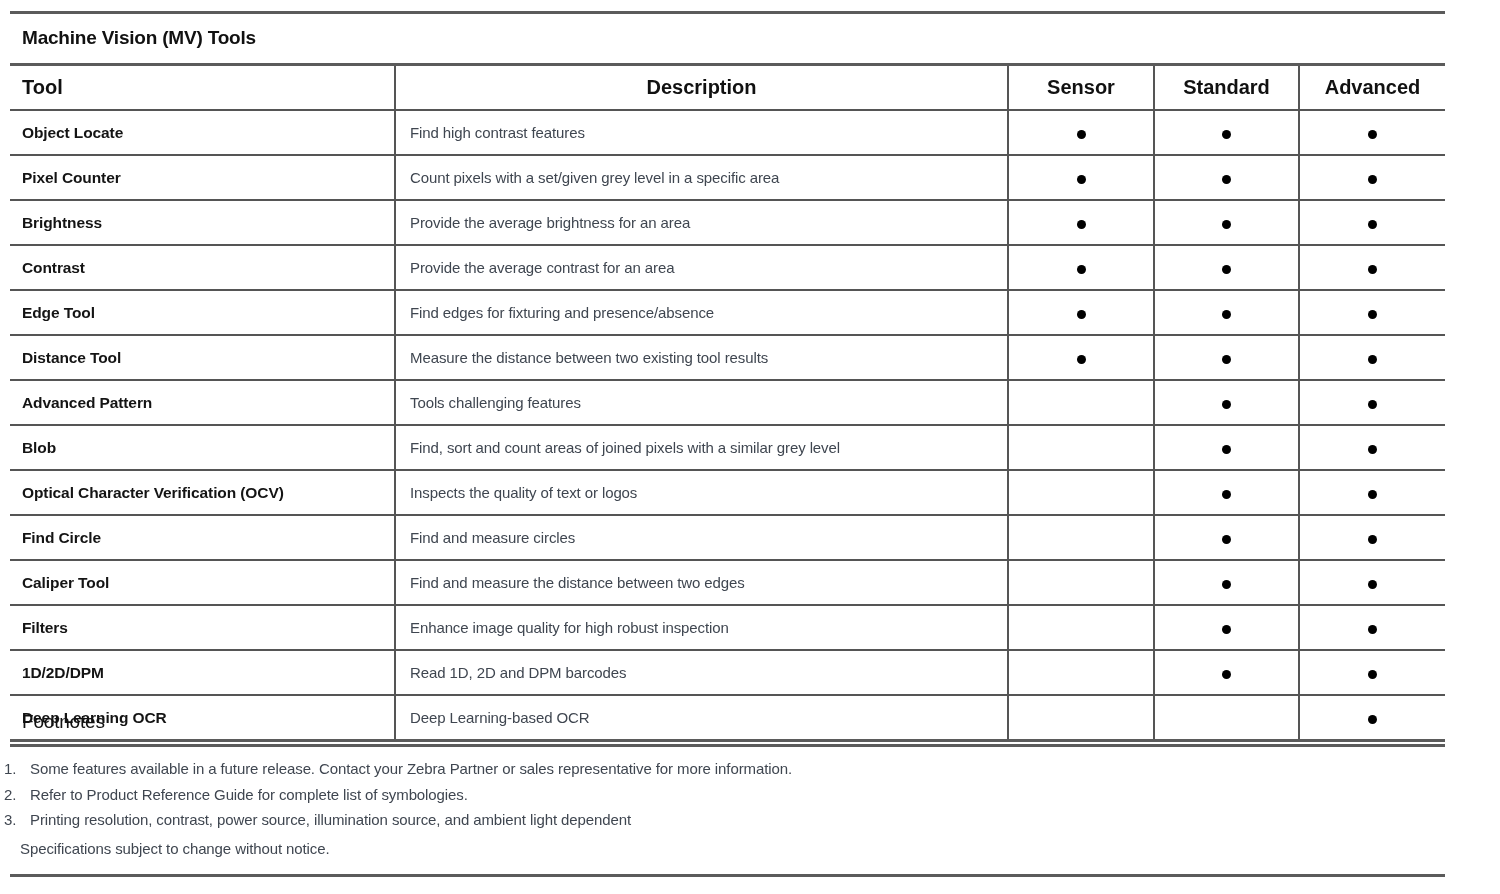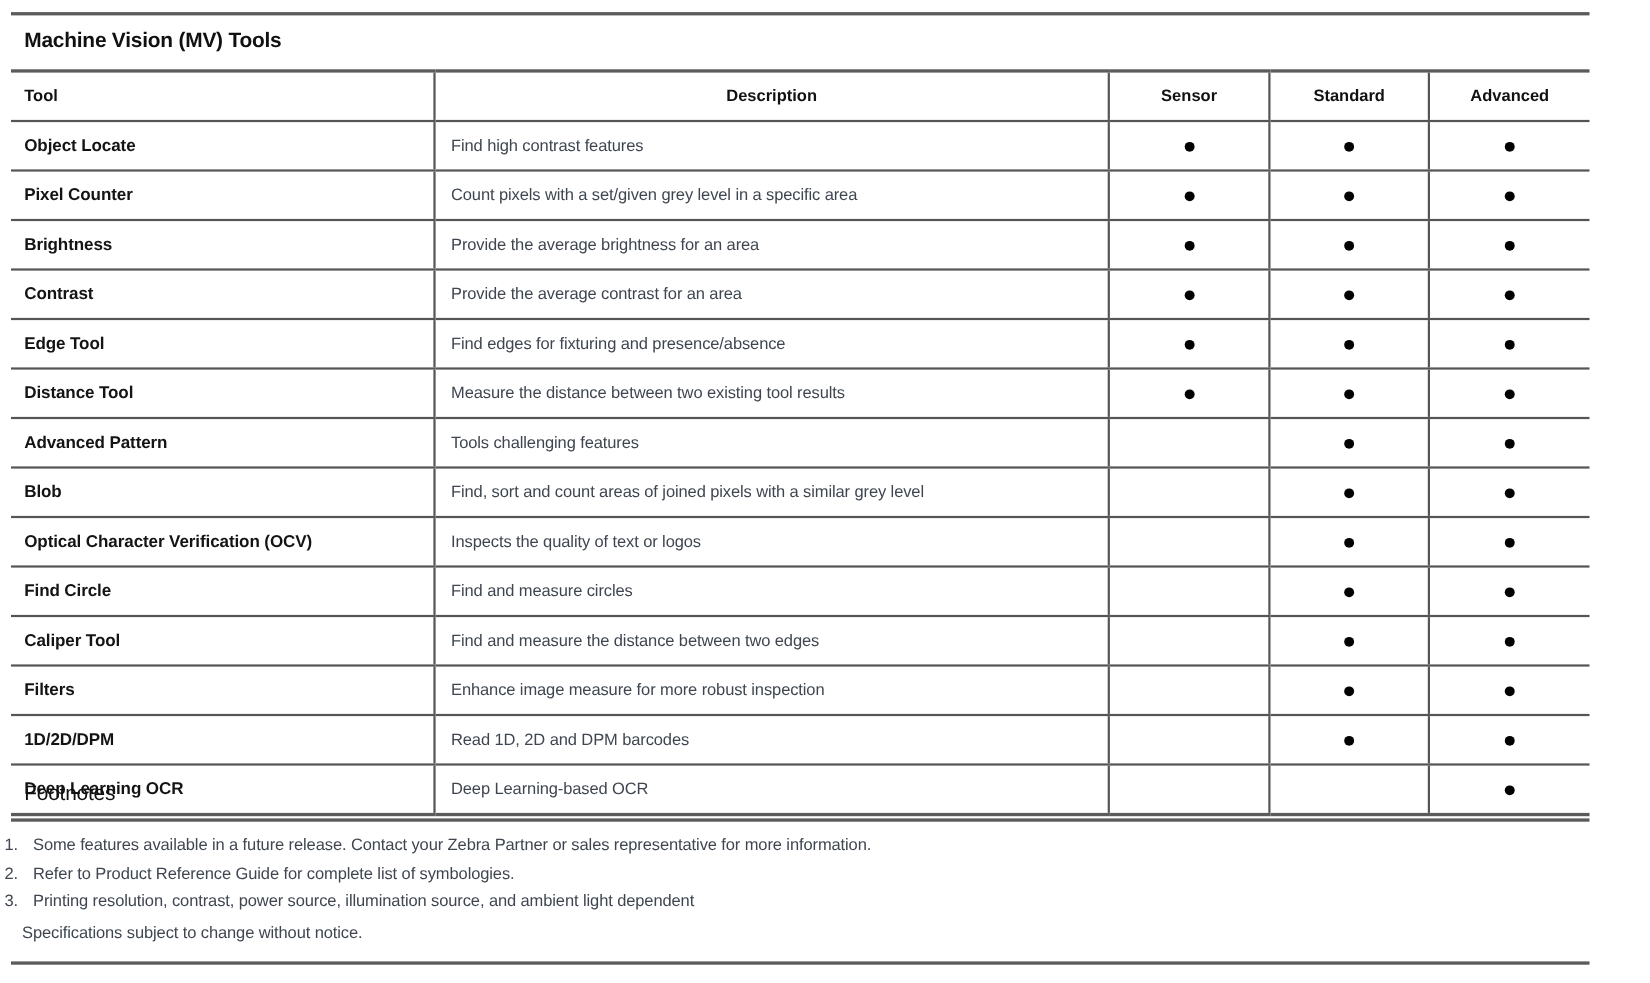--- a/index.html
+++ b/index.html
@@ -63,21 +63,21 @@
   .mv-table th, .mv-table td {
     border-top: 2px solid #555555;
     border-bottom: 2px solid #555555;
     padding: 0;
     height: 43px;
     vertical-align: middle;
   }
   .mv-table thead th {
     border-top: 3px solid #5b5b5b;
     border-bottom: 2px solid #555555;
-    font-size: 15px;
+    font-size: 20px;
     font-weight: bold;
     color: #111111;
     height: 43px;
   }
   .mv-table tbody tr:last-child td {
     border-bottom: 3px solid #5b5b5b;
   }
 
   .th-tool   { text-align: left; padding-left: 12px !important; }
   .th-desc   { text-align: center; }
@@ -272,21 +272,21 @@
         </tr>
         <tr>
           <td class="tool-cell">Caliper Tool</td>
           <td class="desc-cell col-sep-l">Find and measure the distance between two edges</td>
           <td class="mark-cell col-sep-l"></td>
           <td class="mark-cell col-sep-l"><span class="dot"></span></td>
           <td class="mark-cell col-sep-l"><span class="dot"></span></td>
         </tr>
         <tr>
           <td class="tool-cell">Filters</td>
-          <td class="desc-cell col-sep-l">Enhance image measure for more robust inspection</td>
+          <td class="desc-cell col-sep-l">Enhance image quality for high robust inspection</td>
           <td class="mark-cell col-sep-l"></td>
           <td class="mark-cell col-sep-l"><span class="dot"></span></td>
           <td class="mark-cell col-sep-l"><span class="dot"></span></td>
         </tr>
         <tr>
           <td class="tool-cell">1D/2D/DPM</td>
           <td class="desc-cell col-sep-l">Read 1D, 2D and DPM barcodes</td>
           <td class="mark-cell col-sep-l"></td>
           <td class="mark-cell col-sep-l"><span class="dot"></span></td>
           <td class="mark-cell col-sep-l"><span class="dot"></span></td>

